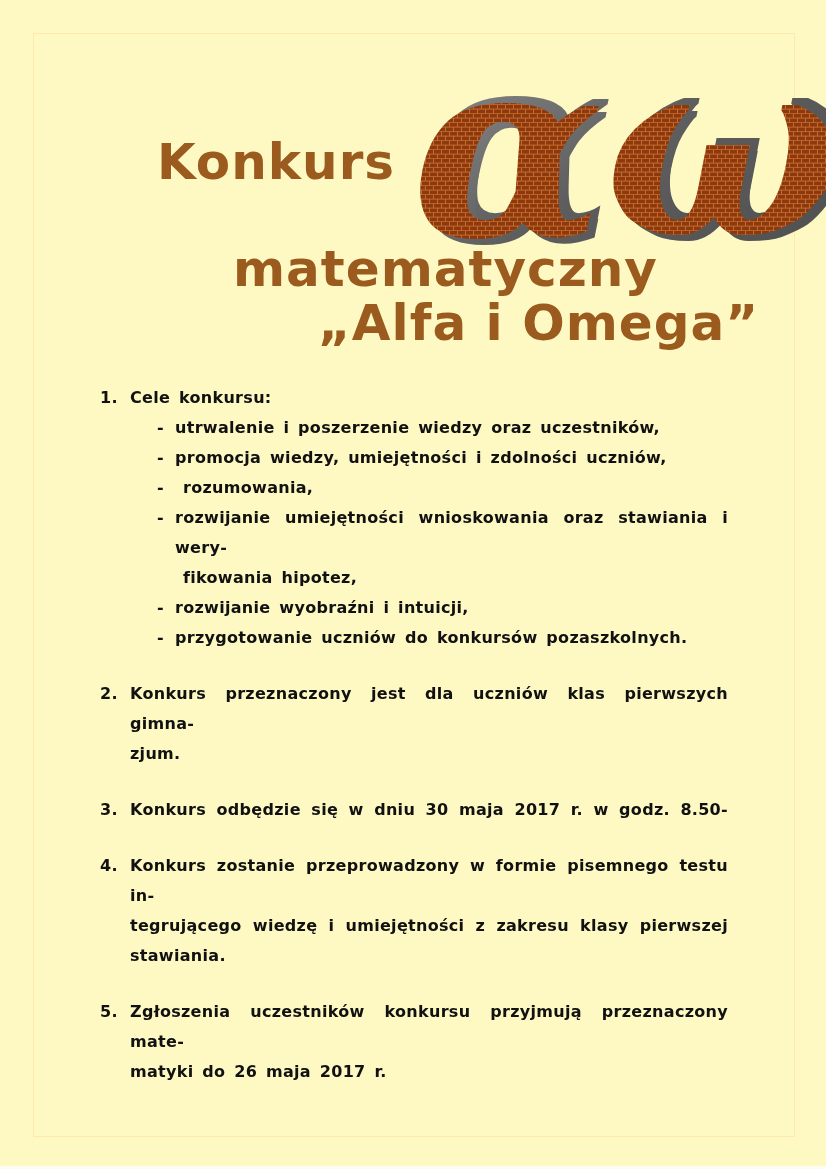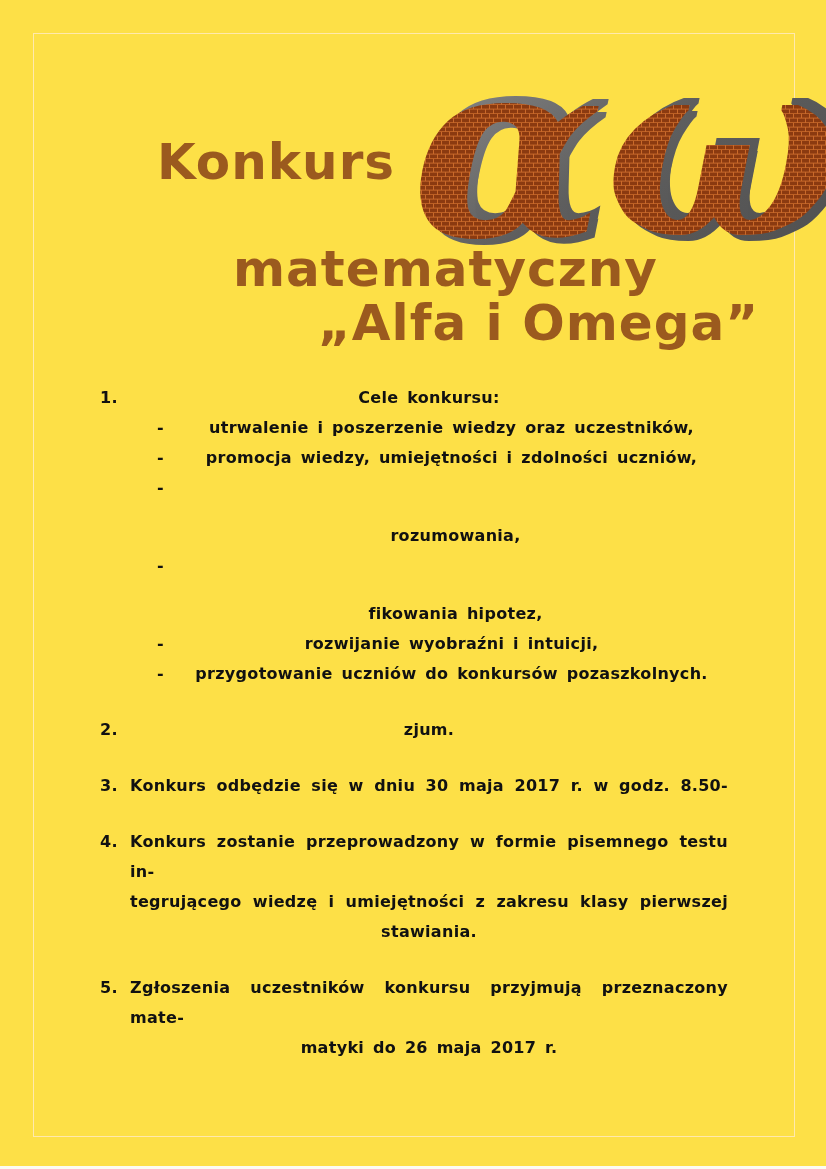--- a/index.html
+++ b/index.html
@@ -1,19 +1,19 @@
 <!DOCTYPE html>
 <html><head>
 <meta charset="utf-8">
 <style>
   html,body{margin:0;padding:0;background:#e8e8e8;}
   .page{
     position:relative;
     width:826px;height:1169px;
-    background:#fde047;
+    background:#fef9c3;
     overflow:hidden;
     font-family:"DejaVu Sans", sans-serif;
   }
   .inner-border{
     position:absolute;
     left:33px;top:33px;
     width:760px;height:1102px;
     border:1px solid #FFE9AD;
     pointer-events:none;
   }
@@ -50,23 +50,23 @@
     line-height:30px;
     letter-spacing:0.3px;
     word-spacing:3px;
   }
   .item{display:flex;margin-bottom:26px;}
   .item .num{width:30px;flex:none;}
   .item .body{flex:1;min-width:0;}
   .bullet{display:flex;padding-left:27px;}
   .dash{width:18px;flex:none;}
   .btext{flex:1;min-width:0;}
-  .line{white-space:normal;text-align:center;}
+  .line{white-space:normal;}
   .jl{text-align:justify;text-align-last:justify;-moz-text-align-last:justify;text-justify:inter-word;}
-  .cont{padding-left:8px;margin-top:48px;}
+  .cont{padding-left:8px;}
   .bottom-strip{
     position:absolute;left:0;bottom:0;width:100%;height:3px;
     background:#fcfcf2;
   }
 </style>
 </head>
 <body>
 
 <div class="page">
   <div class="inner-border"></div>
@@ -118,40 +118,42 @@
           </div>
           <div class="bullet">
             <div class="dash">-</div>
             <div class="btext">
               <div class="line cont">rozumowania,</div>
             </div>
           </div>
           <div class="bullet">
             <div class="dash">-</div>
             <div class="btext">
+              <div class="line jl">rozwijanie umiejętności wnioskowania oraz stawiania i wery-</div>
               <div class="line cont">fikowania hipotez,</div>
             </div>
           </div>
           <div class="bullet">
             <div class="dash">-</div>
             <div class="btext">
               <div class="line">rozwijanie wyobraźni i intuicji,</div>
             </div>
           </div>
           <div class="bullet">
             <div class="dash">-</div>
             <div class="btext">
               <div class="line">przygotowanie uczniów do konkursów pozaszkolnych.</div>
             </div>
           </div>
         </div>
       </div>
       <div class="item">
         <div class="num">2.</div>
         <div class="body">
+          <div class="line jl">Konkurs przeznaczony jest dla uczniów klas pierwszych gimna-</div>
           <div class="line">zjum.</div>
         </div>
       </div>
       <div class="item">
         <div class="num">3.</div>
         <div class="body">
           <div class="line jl">Konkurs odbędzie się w dniu 30 maja 2017 r. w godz. 8.50-</div>
         </div>
       </div>
       <div class="item">

